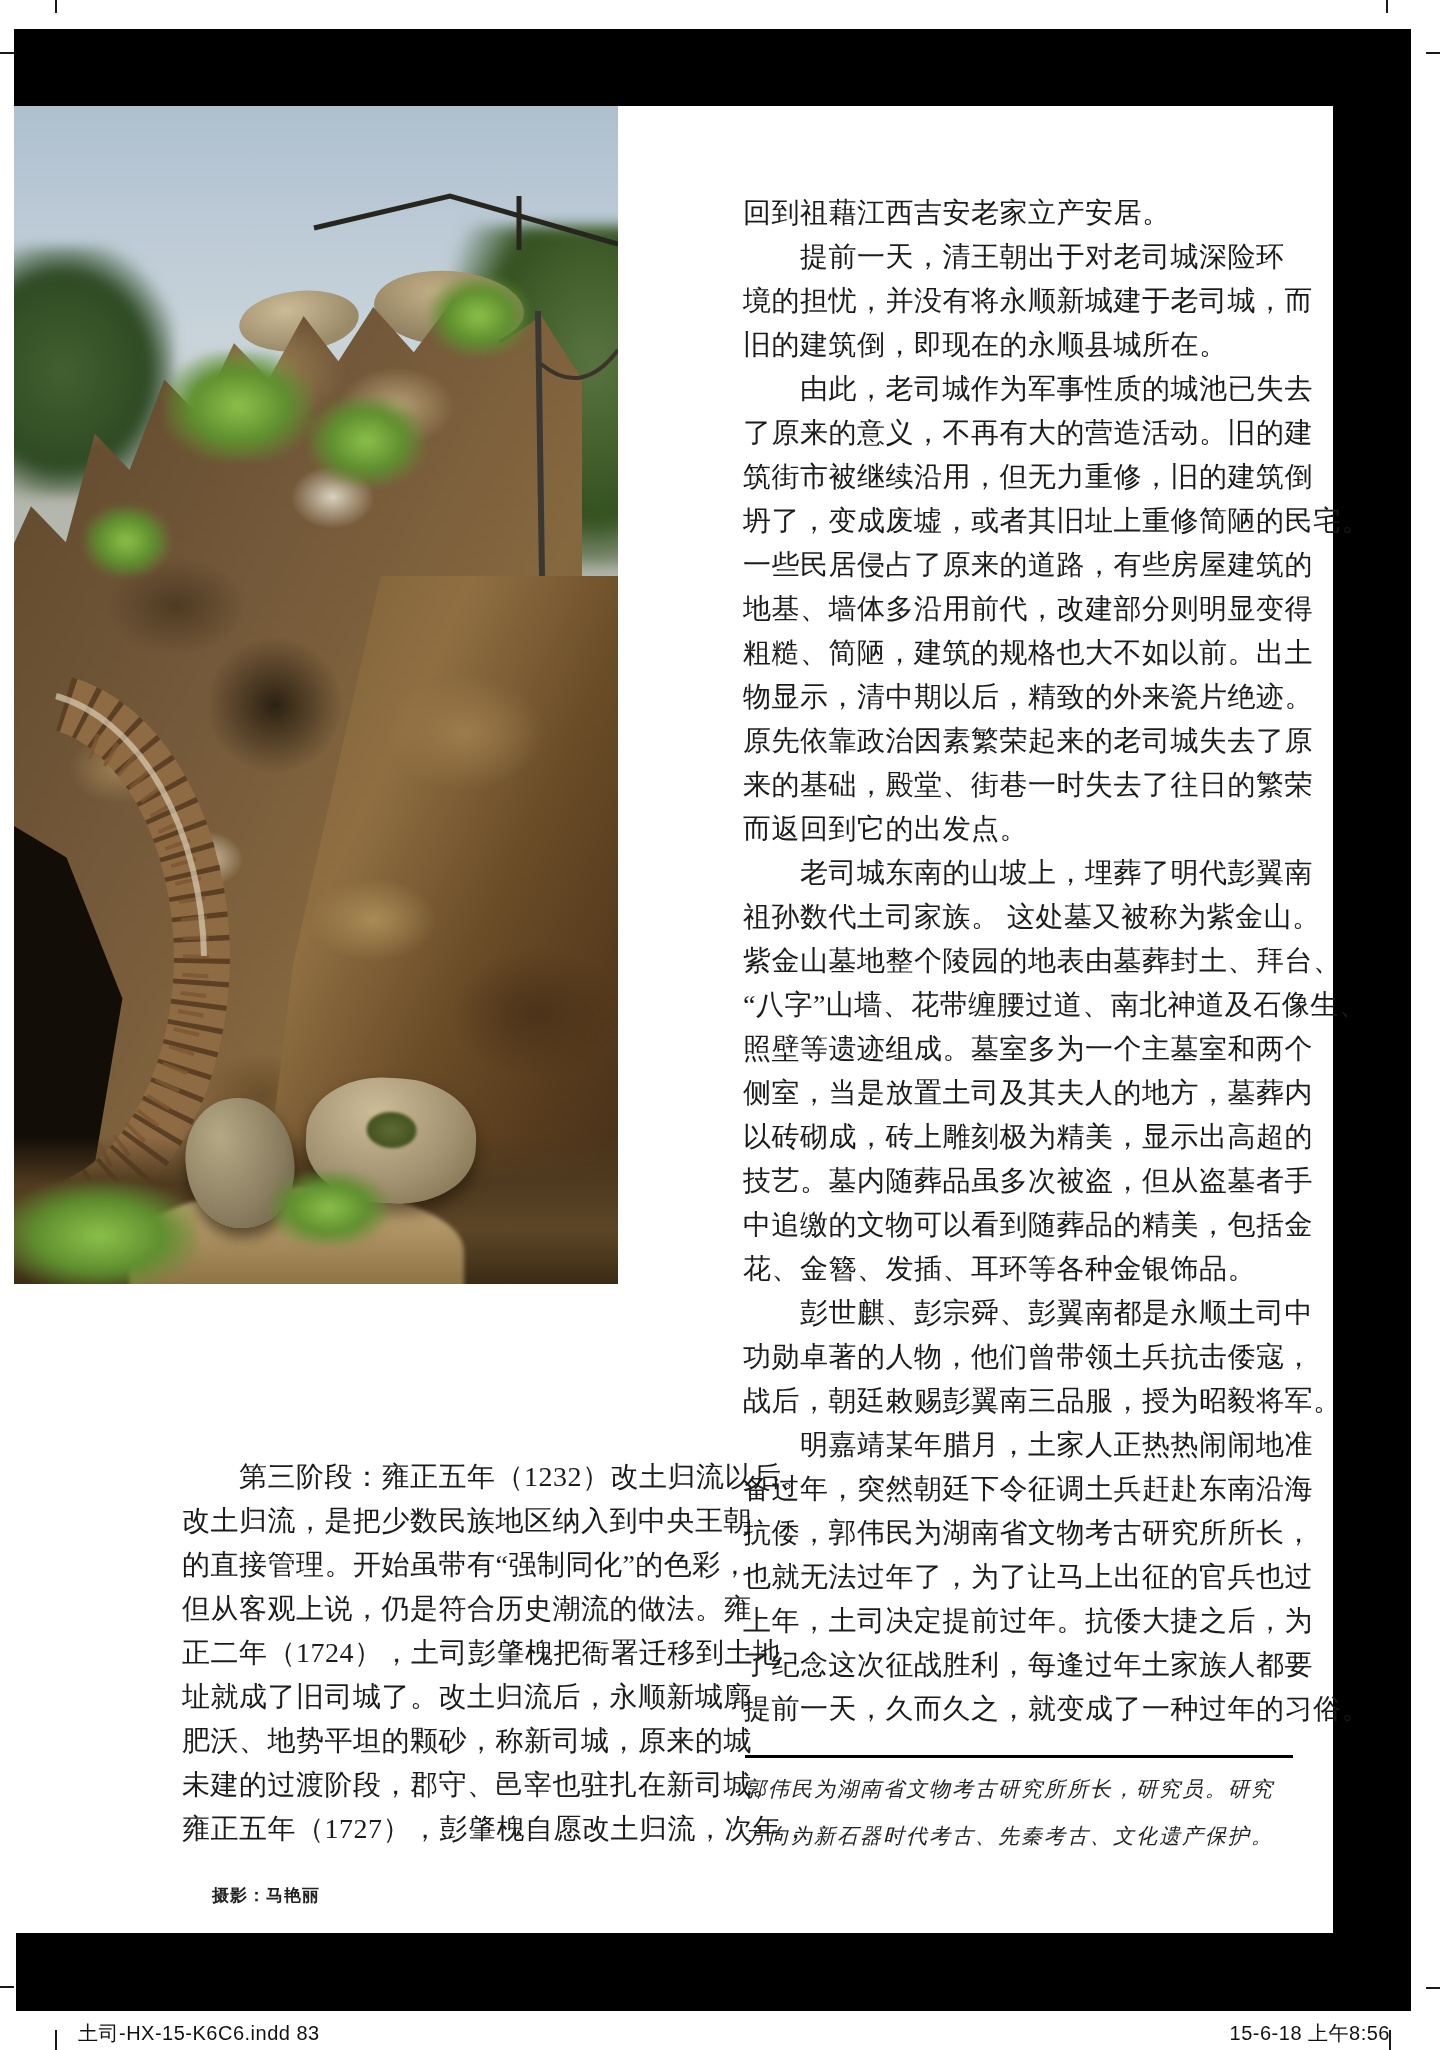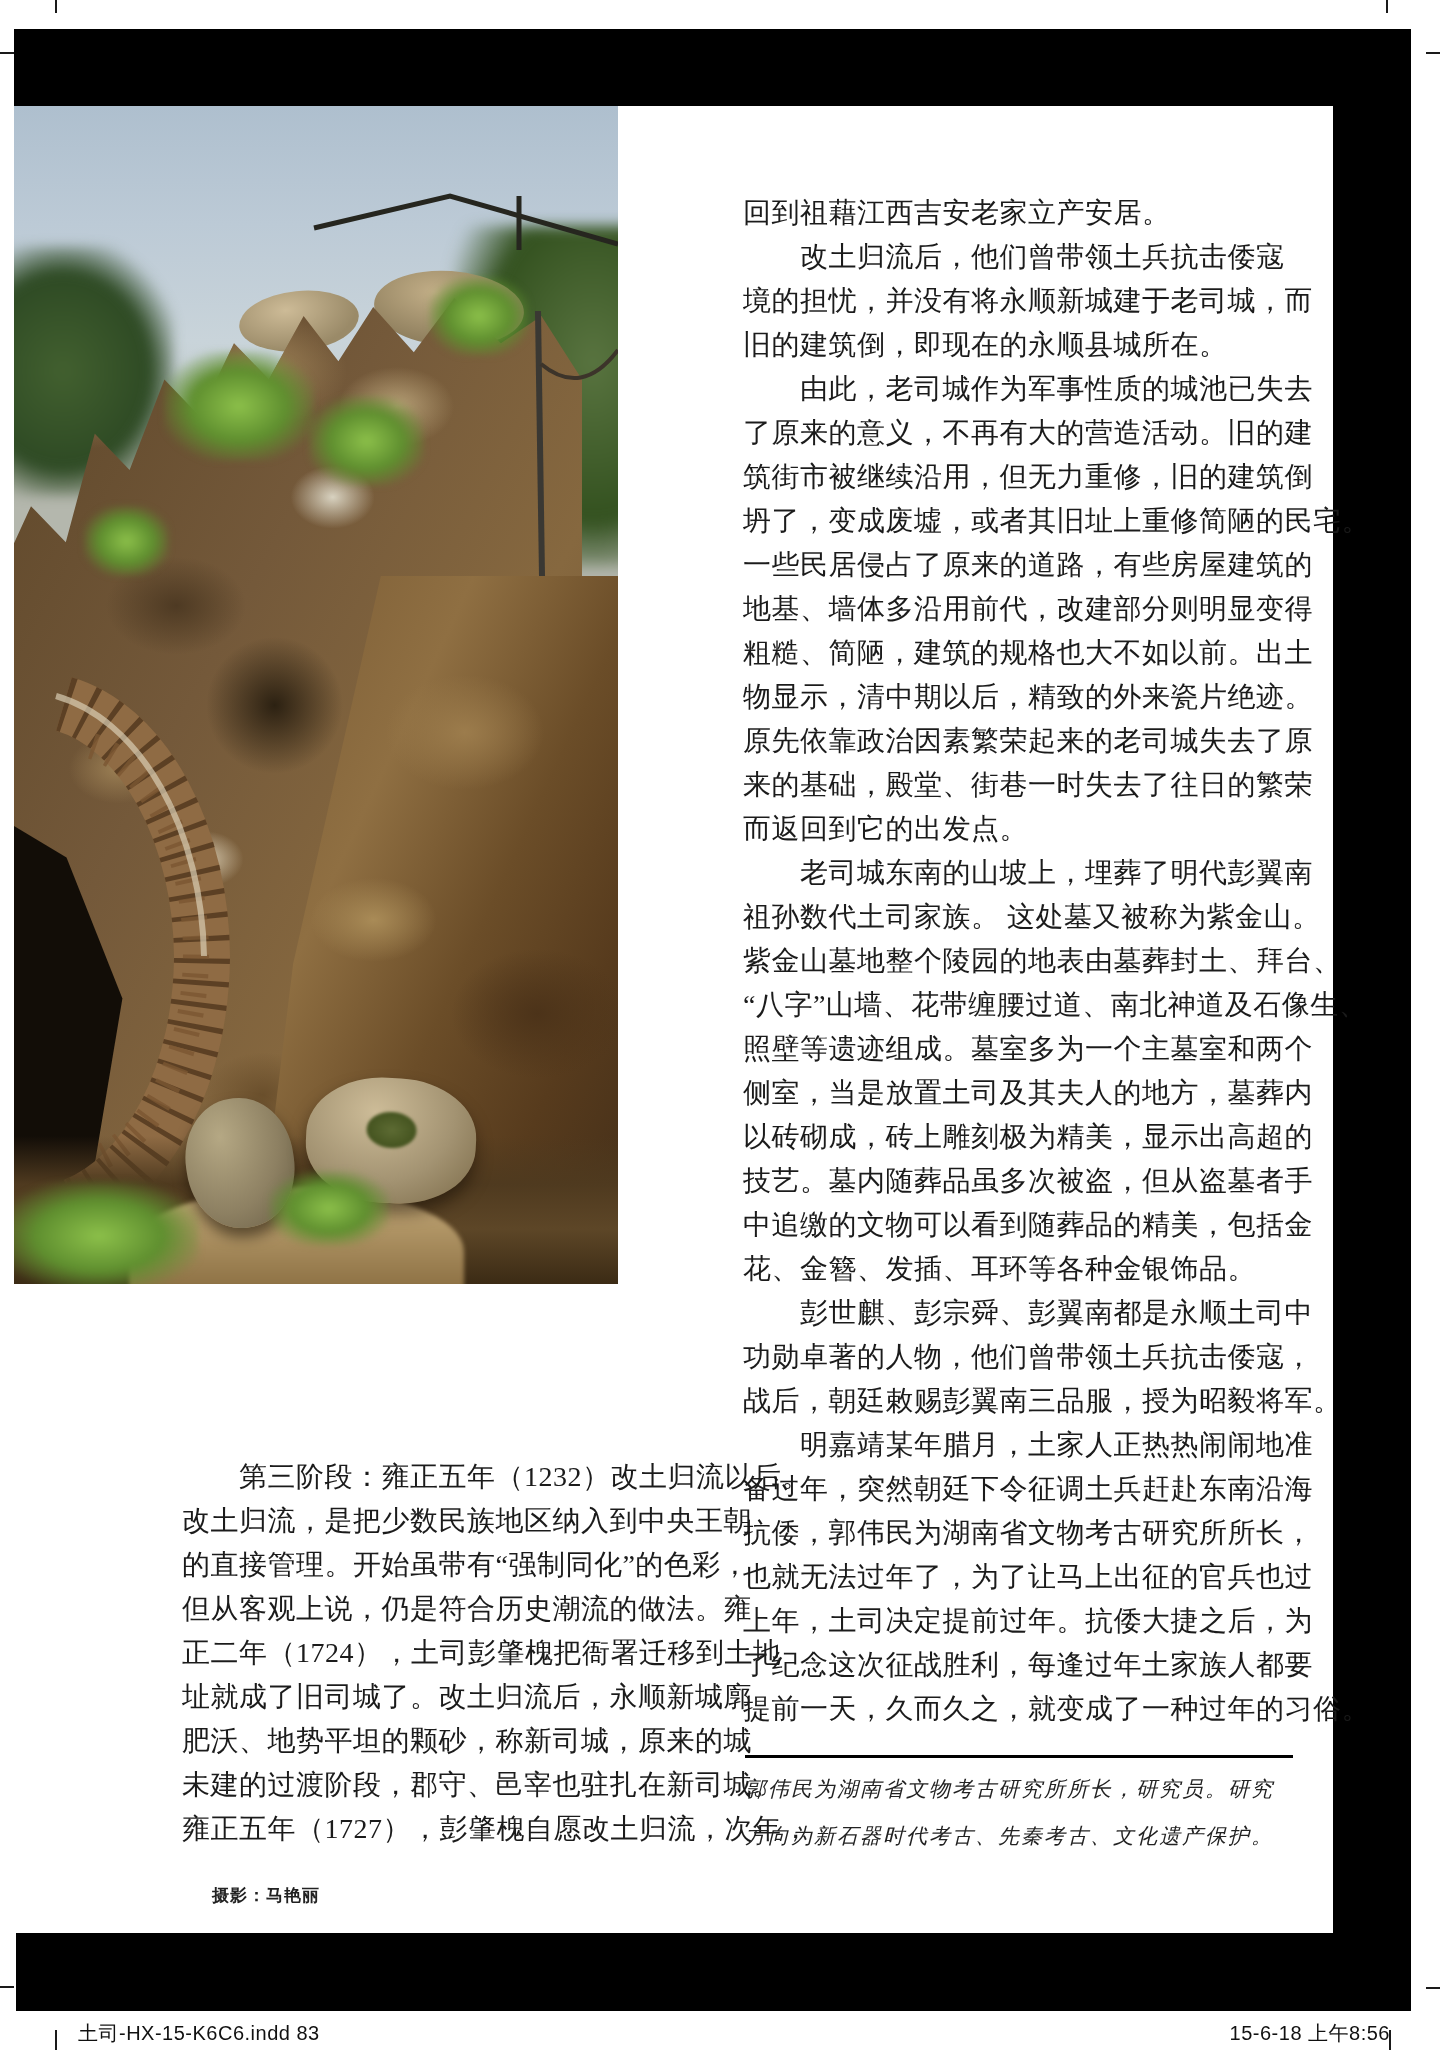--- a/index.html
+++ b/index.html
@@ -144,21 +144,21 @@
   <div class="ph ph-boulder1"></div>
   <div class="ph ph-boulder2">
     <div class="ph ph-moss"></div>
   </div>
   <div class="ph ph-green g5"></div>
   <div class="ph ph-green g6"></div>
 </div>
 
 <div class="col" id="right-col">
     <div class="tl">回到祖藉江西吉安老家立产安居。</div>
-    <div class="tl indent">改土归流后，他们曾带领土兵抗击倭寇</div>
+    <div class="tl indent">提前一天，清王朝出于对老司城深险环</div>
     <div class="tl">境的担忧，并没有将永顺新城建于老司城，而</div>
     <div class="tl">旧的建筑倒，即现在的永顺县城所在。</div>
     <div class="tl indent">由此，老司城作为军事性质的城池已失去</div>
     <div class="tl">了原来的意义，不再有大的营造活动。旧的建</div>
     <div class="tl">筑街市被继续沿用，但无力重修，旧的建筑倒</div>
     <div class="tl">坍了，变成废墟，或者其旧址上重修简陋的民宅。</div>
     <div class="tl">一些民居侵占了原来的道路，有些房屋建筑的</div>
     <div class="tl">地基、墙体多沿用前代，改建部分则明显变得</div>
     <div class="tl">粗糙、简陋，建筑的规格也大不如以前。出土</div>
     <div class="tl">物显示，清中期以后，精致的外来瓷片绝迹。</div>

